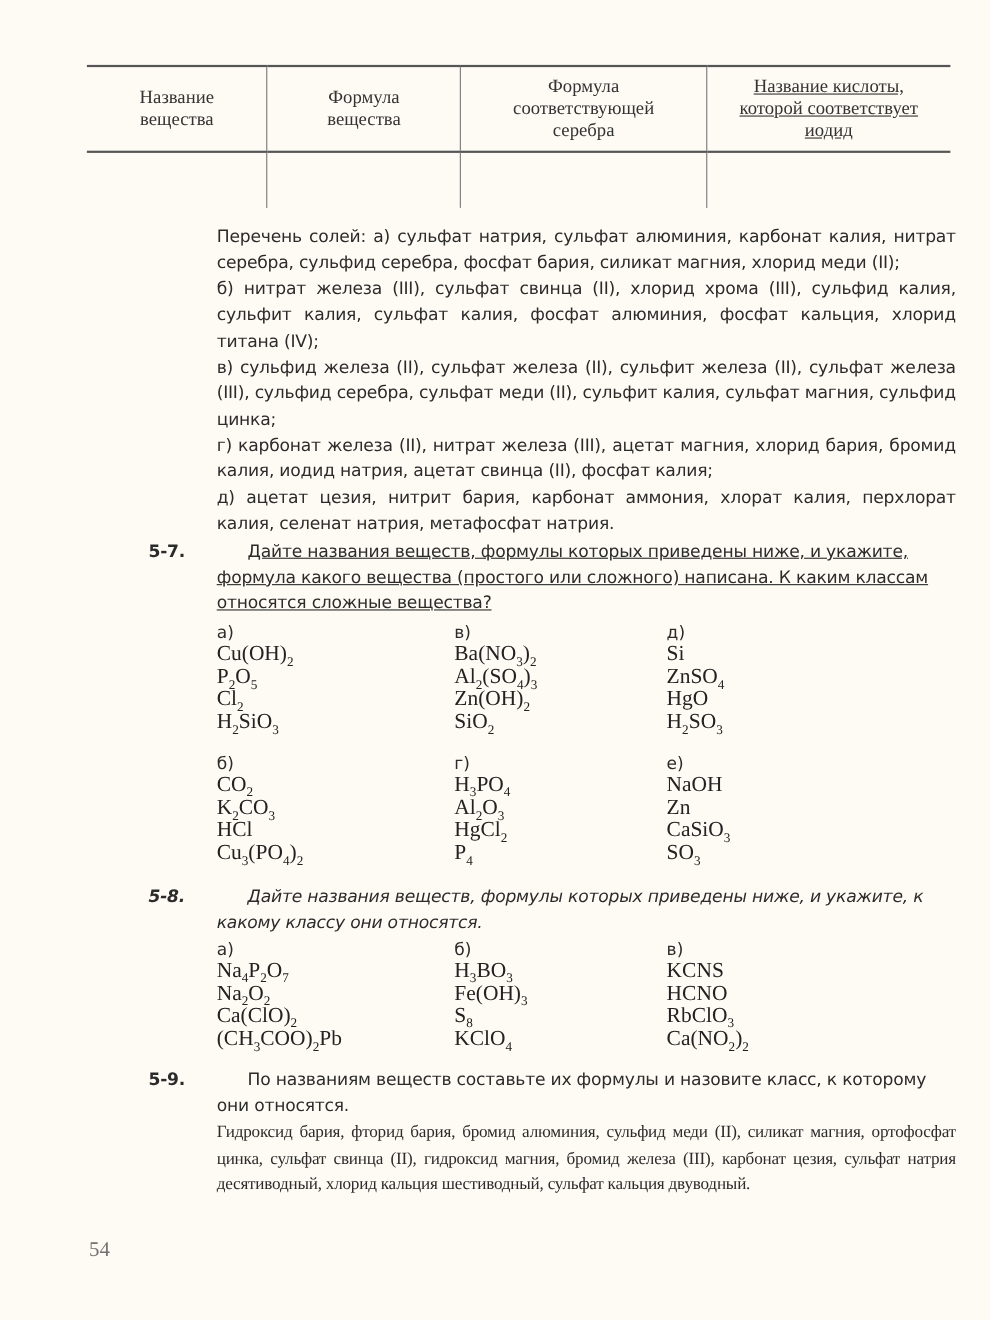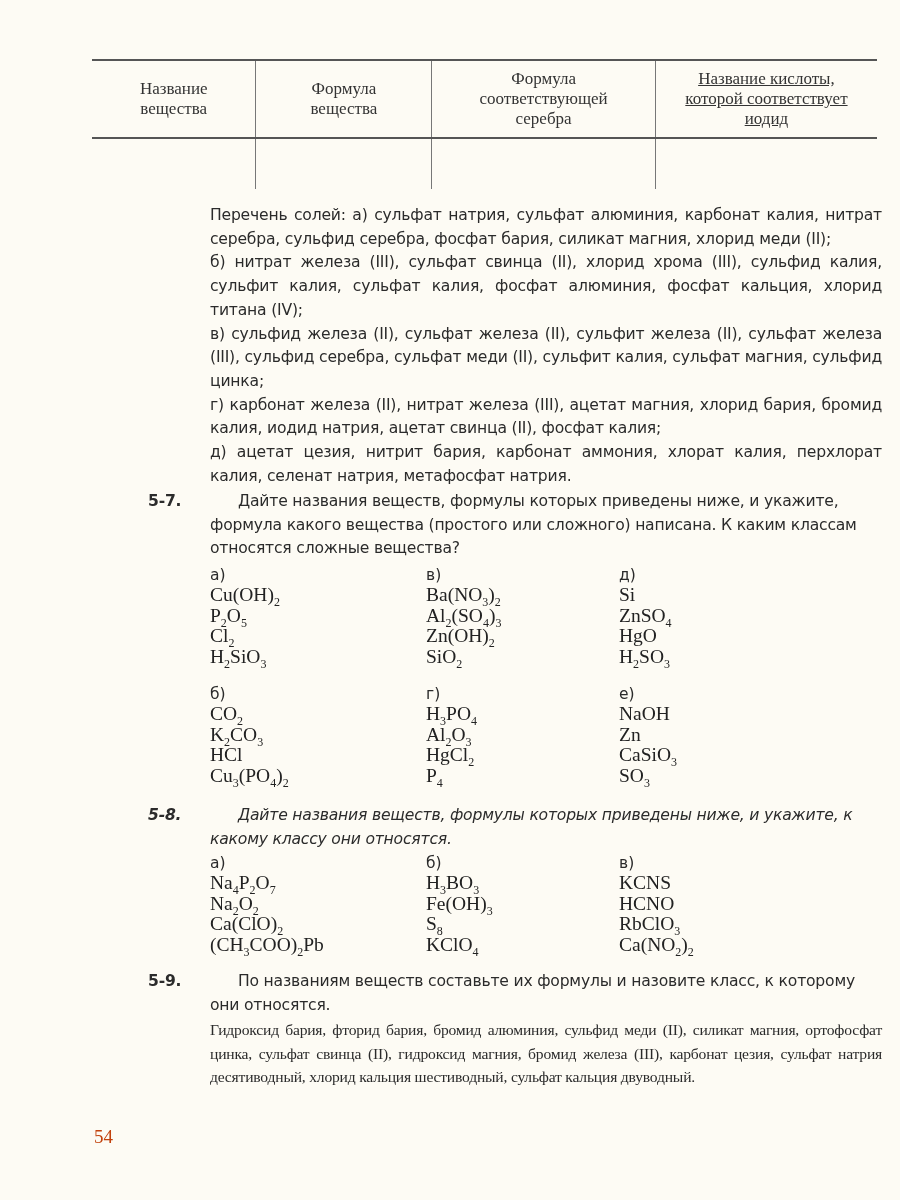--- a/index.html
+++ b/index.html
@@ -3,21 +3,21 @@
 <meta charset="utf-8">
 <style>
   html, body { margin: 0; padding: 0; }
   body {
     width: 900px; height: 1200px; overflow: hidden;
     background: #fdfbf4;
     color: #2a2a2a;
     position: relative;
     font-family: "DejaVu Sans", sans-serif;
   }
-  .page { position: absolute; left: 17px; top: 0; width: 716px; height: 1200px; }
+  .page { position: absolute; left: 4px; top: 0; width: 716px; height: 1200px; }
 
   
   .tbl {
     position: absolute; left: 75px; top: 59px; width: 785px;
     border-collapse: collapse;
     font-family: "Liberation Serif", serif;
     font-size: 17px; color: #333;
   }
   .tbl th {
     font-weight: normal; text-align: center; vertical-align: middle;
@@ -58,21 +58,21 @@
     height: 20px; line-height: 20px; color: #2b2b2b;
   }
   .fcol .f {
     font-family: "Liberation Serif", serif; font-size: 19.5px;
     height: 20.5px; line-height: 20px; color: #222; white-space: nowrap;
   }
   .fcol .f sub { font-size: 12px; vertical-align: -5px; line-height: 0; }
 
   .pagenum {
     position: absolute; left: 77px; top: 1126px;
-    font-family: "Liberation Serif", serif; font-size: 19px; color: #c2410c;
+    font-family: "Liberation Serif", serif; font-size: 19px; color: #737373;
   }
 </style>
 </head>
 <body>
 
 <div class="page">
 
   <table class="tbl">
     <thead>
       <tr>
@@ -93,21 +93,21 @@
   </table>
 
   <div class="txt" style="top:204px;">
     <p>Перечень солей: а) сульфат натрия, сульфат алюминия, карбонат калия, нитрат серебра, сульфид серебра, фосфат бария, силикат магния, хлорид меди (II);</p>
     <p>б) нитрат железа (III), сульфат свинца (II), хлорид хрома (III), сульфид калия, сульфит калия, сульфат калия, фосфат алюминия, фосфат кальция, хлорид титана (IV);</p>
     <p>в) сульфид железа (II), сульфат железа (II), сульфит железа (II), сульфат железа (III), сульфид серебра, сульфат меди (II), сульфит калия, сульфат магния, сульфид цинка;</p>
     <p>г) карбонат железа (II), нитрат железа (III), ацетат магния, хлорид бария, бромид калия, иодид натрия, ацетат свинца (II), фосфат калия;</p>
     <p>д) ацетат цезия, нитрит бария, карбонат аммония, хлорат калия, перхлорат калия, селенат натрия, метафосфат натрия.</p>
   </div>
 
-  <div class="task" style="top:490px;">
+  <div class="task" style="top:490px;text-decoration:underline;">
     <p class="q"><span class="num">5-7.</span><span>Дайте названия веществ, формулы которых приведены ниже, и укажите, формула какого вещества (простого или сложного) написана. К каким классам относятся сложные вещества?</span></p>
   </div>
 
   <div class="fcols" style="top:565px;">
     <div class="fcol" style="left:0;">
       <div class="lbl">а)</div>
       <div class="f">Cu(OH)<sub>2</sub></div>
       <div class="f">P<sub>2</sub>O<sub>5</sub></div>
       <div class="f">Cl<sub>2</sub></div>
       <div class="f">H<sub>2</sub>SiO<sub>3</sub></div>

